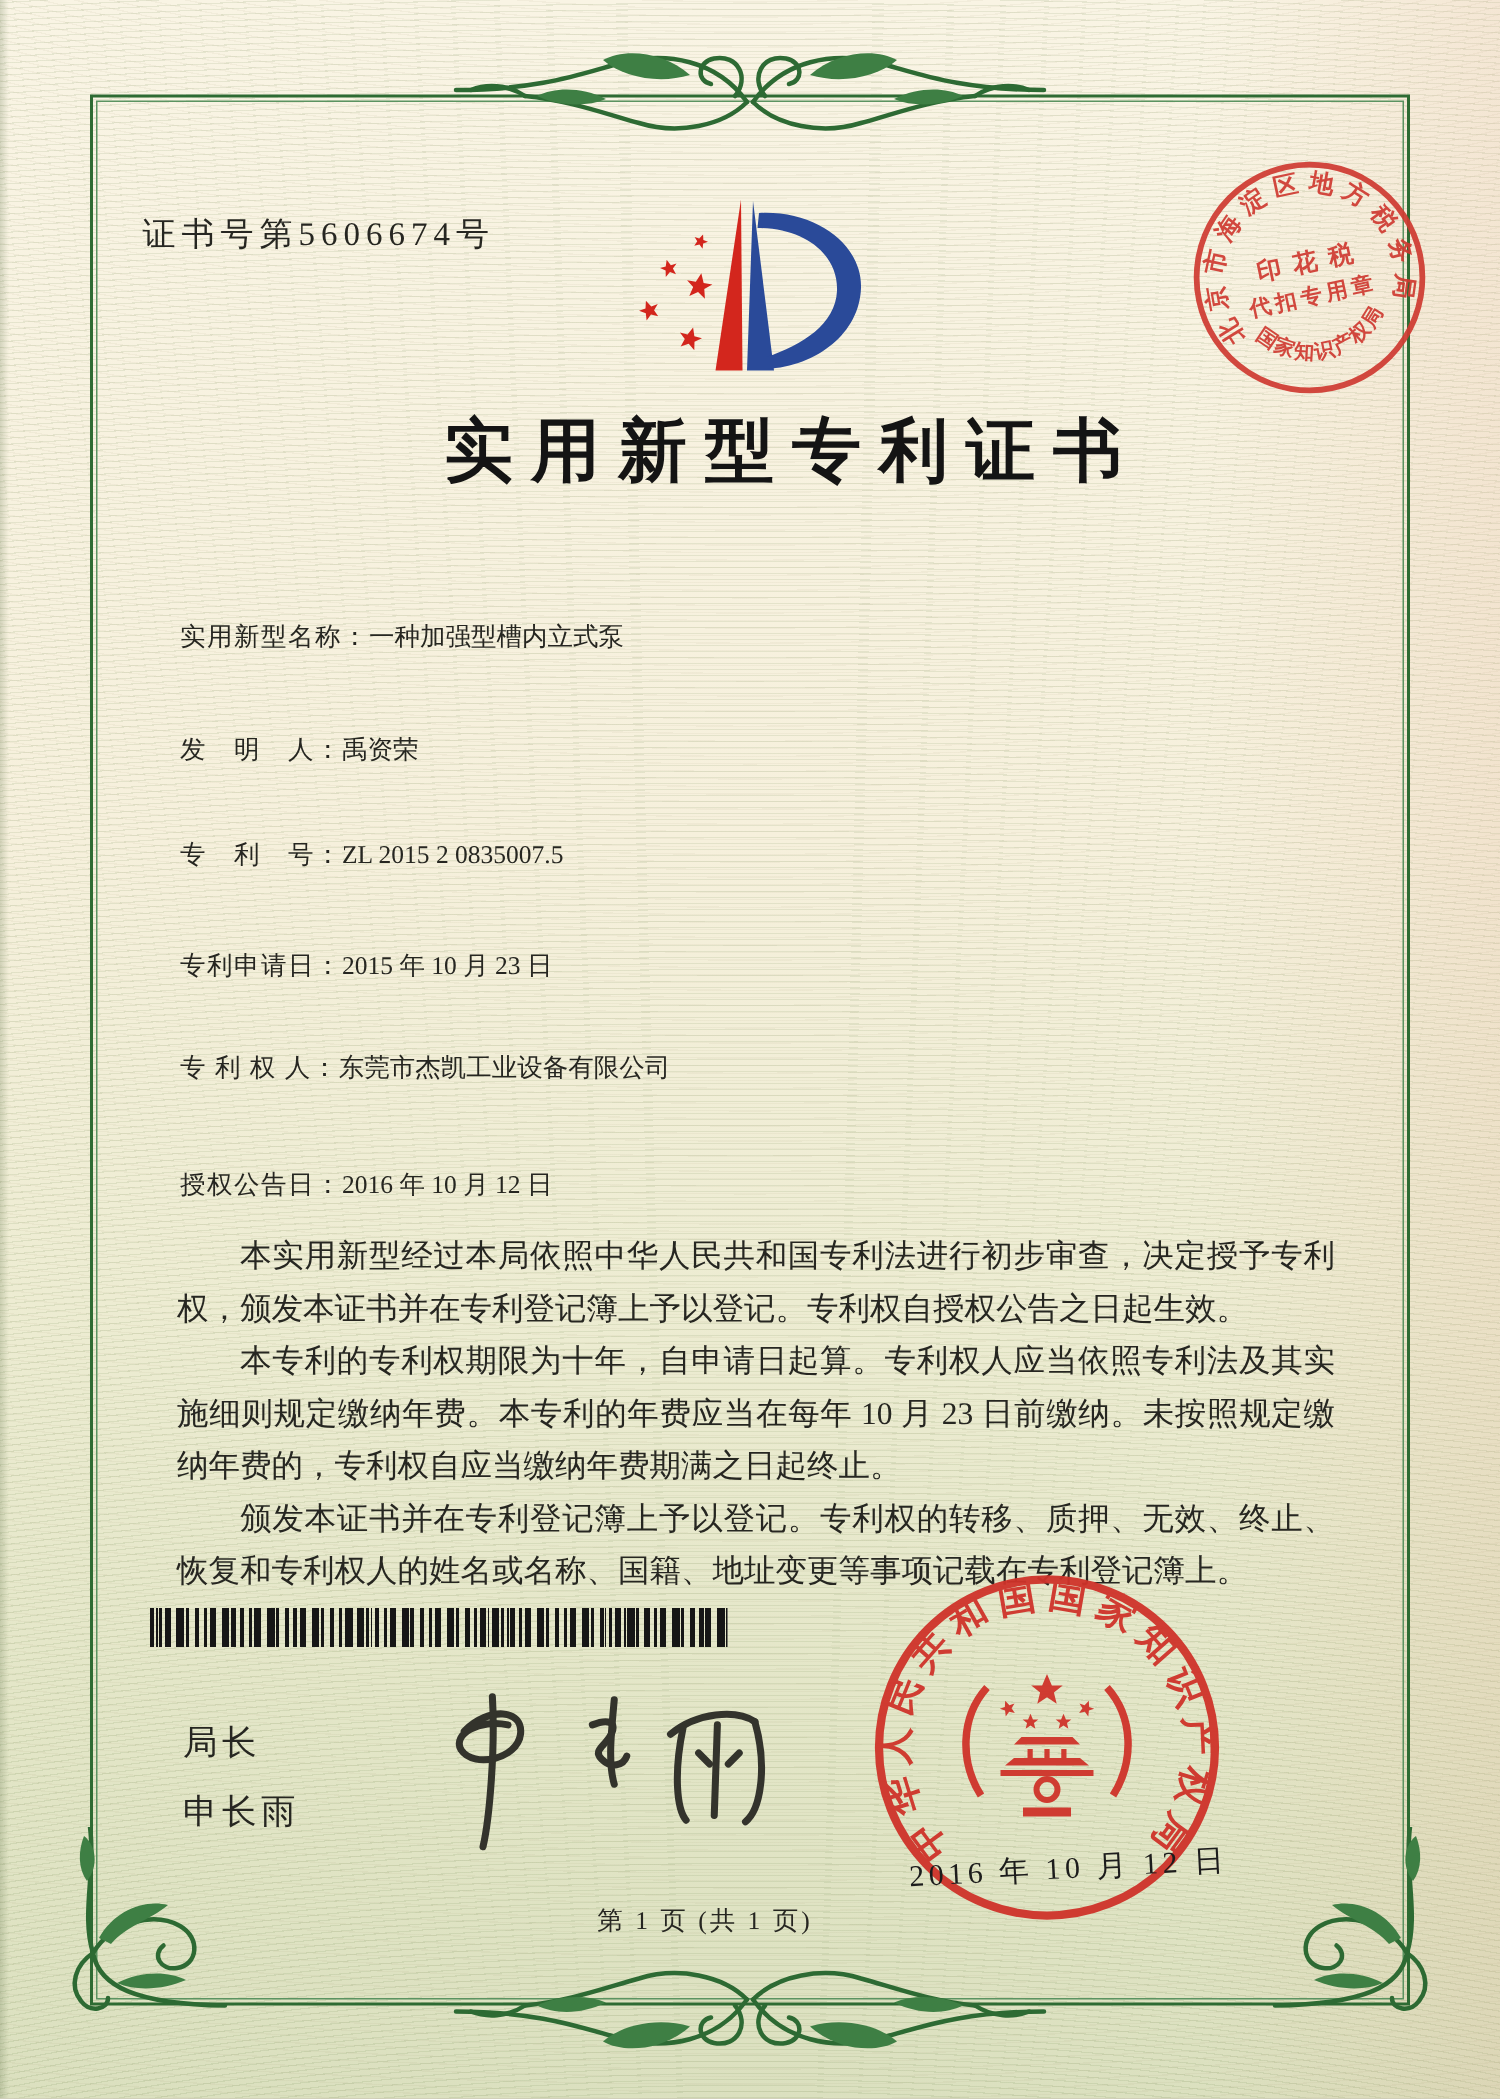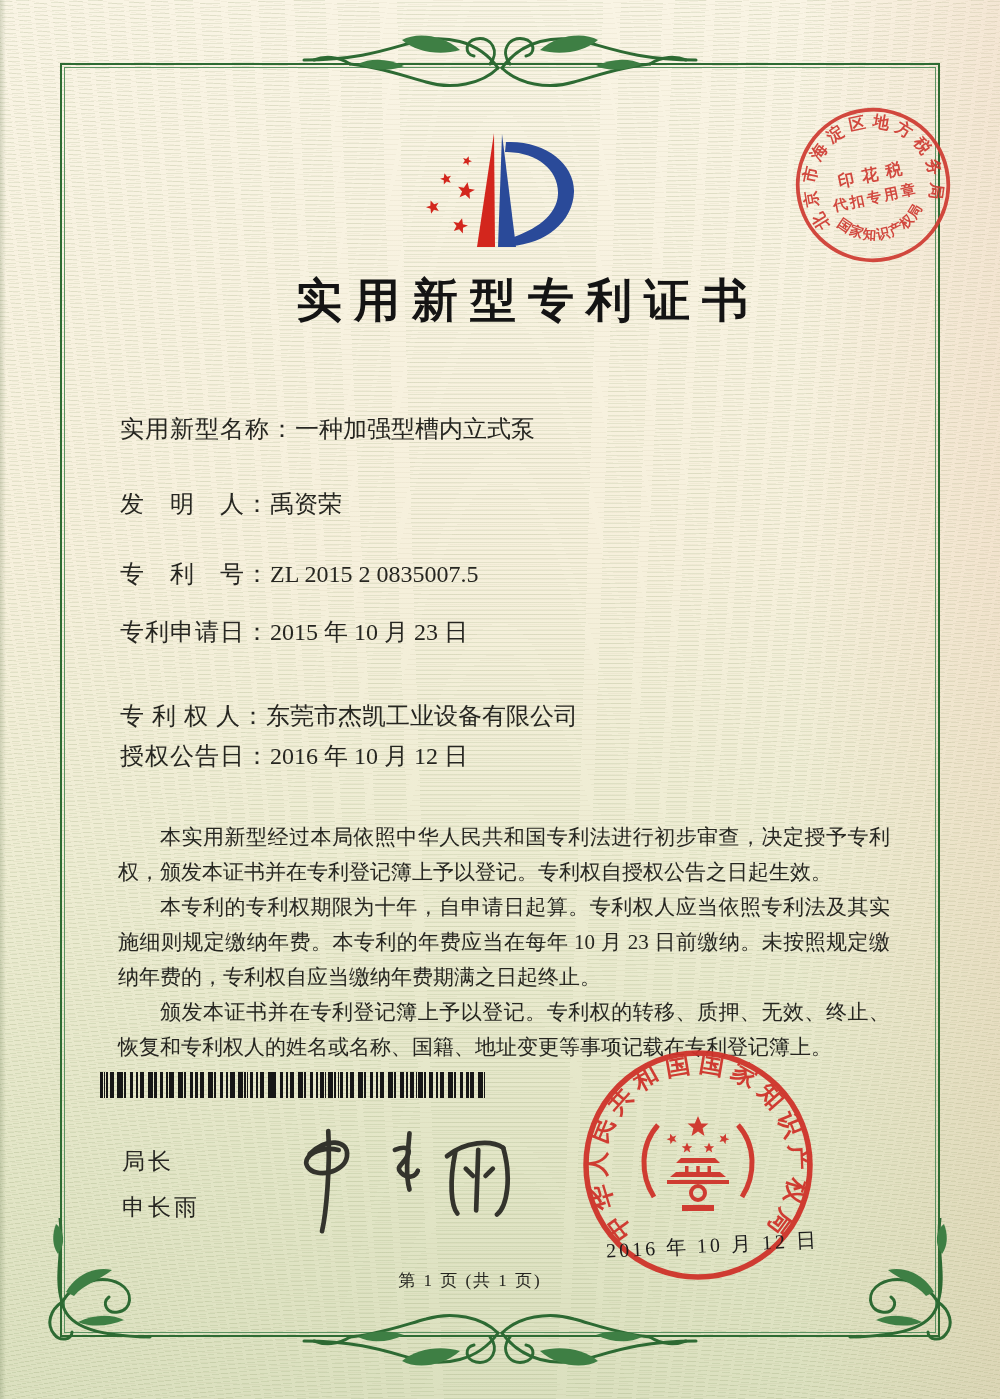--- a/index.html
+++ b/index.html
@@ -16,23 +16,23 @@
     background:linear-gradient(90deg,rgba(80,100,60,.22),rgba(0,0,0,0));pointer-events:none;}
   .frame{position:absolute;left:60px;top:63px;right:60px;bottom:62px;
     border:2.5px solid #2e6b33;z-index:1;}
   .frame-inner{position:absolute;inset:2px;border:1px solid #5b9361;}
   .orn{position:absolute;z-index:2;}
   .cert-no{position:absolute;left:95px;top:141px;font-size:22px;letter-spacing:4px;z-index:3;}
   .logo{position:absolute;left:405px;top:124px;width:180px;height:132px;z-index:3;}
   .title{position:absolute;left:0;top:270px;width:100%;margin:0;text-align:center;
     font-size:46px;font-weight:700;letter-spacing:12px;color:#141414;z-index:3;padding-left:28px;}
   .fields{position:absolute;left:120px;top:0;z-index:3;}
-  .field-row{position:absolute;left:0;width:800px;white-space:nowrap;font-size:24px;}
+  .field-row{position:absolute;left:0;width:800px;white-space:nowrap;font-size:17px;}
   .field-row .lab{letter-spacing:1px;}
-  .f0{top:413px}.f1{top:488px}.f2{top:558px}.f3{top:616px}.f4{top:700px}.f5{top:740px}
+  .f0{top:413px}.f1{top:488px}.f2{top:558px}.f3{top:632px}.f4{top:700px}.f5{top:778px}
   .body-text{position:absolute;left:118px;top:820px;width:772px;font-size:21px;
     line-height:35px;text-align:justify;z-index:3;}
   .body-text p{margin:0;text-indent:2em;}
   .barcode{position:absolute;left:100px;top:1072px;width:385px;height:26px;z-index:3;
     background-image:
       repeating-linear-gradient(90deg,#161616 0 2px,rgba(0,0,0,0) 2px 6px),
       repeating-linear-gradient(90deg,#161616 0 3px,rgba(0,0,0,0) 3px 10px),
       repeating-linear-gradient(90deg,rgba(0,0,0,0) 0 4px,#161616 4px 5px,rgba(0,0,0,0) 5px 13px);}
   .sig-block{position:absolute;left:122px;top:1146px;z-index:3;font-size:23px;letter-spacing:3px;}
   .sig-block div{margin-bottom:15px;}
@@ -95,20 +95,21 @@
     <use href="#flourish-half" transform="translate(200,0)"></use>
     <use href="#flourish-half" transform="translate(200,0) scale(-1,1)"></use>
   </svg>
   <svg class="orn" style="left:8px;top:1218px" width="150" height="150" viewBox="0 0 150 150">
     <use href="#corner-bl"></use>
   </svg>
   <svg class="orn" style="left:842px;top:1218px;transform:scale(-1,1)" width="150" height="150" viewBox="0 0 150 150">
     <use href="#corner-bl"></use>
   </svg>
 
+  <div class="cert-no">证书号第5606674号</div>
 
   <svg class="logo" viewBox="0 0 180 132">
     <g fill="#d3261d">
       <use href="#st" transform="translate(62,37) rotate(20) scale(0.5)"></use>
       <use href="#st" transform="translate(41,55) rotate(-15) scale(0.6)"></use>
       <use href="#st" transform="translate(61,67) rotate(10) scale(0.9)"></use>
       <use href="#st" transform="translate(28,83) rotate(-20) scale(0.7)"></use>
       <use href="#st" transform="translate(55,102) rotate(15) scale(0.8)"></use>
     </g>
     <polygon points="89,9 72,123 90,123" fill="#d3261d"></polygon>

